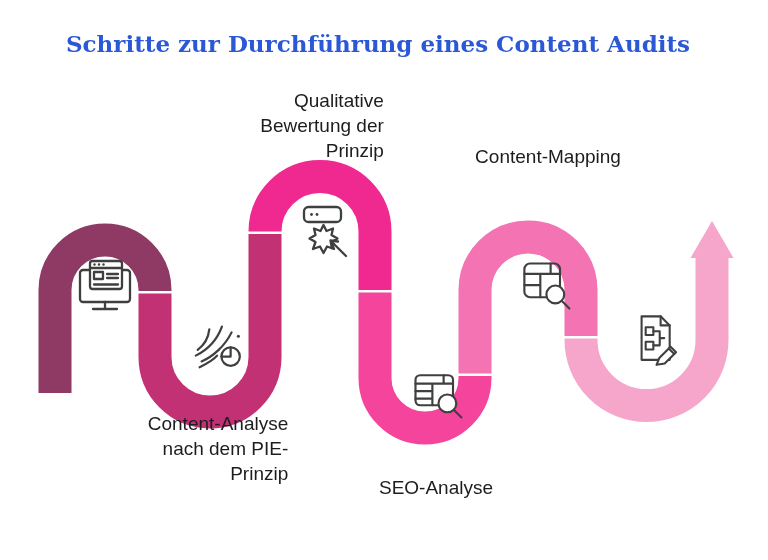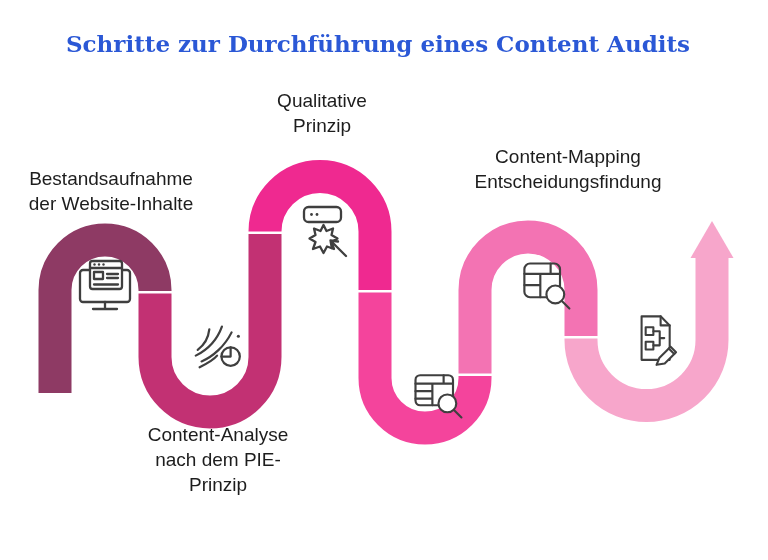--- a/index.html
+++ b/index.html
@@ -16,21 +16,21 @@
   .ribbon path{fill:none;stroke-width:33;stroke-linecap:butt;}
   .ribbon polygon{stroke:none;}
   .icon{position:absolute;}
   .icon path,.icon rect,.icon circle,.icon line,.icon polyline{
     stroke:#3f3f3f;stroke-width:2.3;fill:none;stroke-linecap:round;stroke-linejoin:round;
   }
   .icon .fillwhite{fill:#ffffff;}
   .icon .dot{fill:#3f3f3f;stroke:none;}
   .step-label{
     position:absolute;transform:translateX(-50%);
-    text-align:center;color:#1d1d1d;font-size:19px;font-weight:500;
+    text-align:right;color:#1d1d1d;font-size:19px;font-weight:500;
     line-height:25px;white-space:nowrap;
   }
 </style>
 </head>
 <body>
 
 <div class="canvas">
 
   <h1 class="title" style="color: rgb(43, 88, 214);">Schritte zur Durchführung eines Content Audits</h1>
 
@@ -91,38 +91,35 @@
   <svg class="icon" style="left:628px;top:310px;" width="58" height="58" viewBox="0 0 64 64">
     <path d="M15 7 H36 L46 17 V55 H15 Z"></path>
     <path d="M36 7 V17 H46"></path>
     <rect x="19.5" y="19" width="8.5" height="8.5"></rect>
     <rect x="19.5" y="35" width="8.5" height="8.5"></rect>
     <path d="M28 23.5 H35 V39 H28 M35 31 H40"></path>
     <path class="fillwhite" d="M31.5 60.5 L34.5 53 L47 40.5 L53 46.5 L40.5 59 Z"></path>
     <path d="M45 42.5 L51 48.5"></path>
   </svg>
 
-  <div class="step-label" style="left:111px;top:166px;">
-    <div>Bestandsaufnahme</div>
-    <div>der Website-Inhalte</div>
-  </div>
 
-  <div class="step-label" style="left:218px;top:422px;">
+  <div class="step-label" style="left:218px;top:411px;">
     <div>Content-Analyse</div>
     <div>nach dem PIE-</div>
     <div>Prinzip</div>
   </div>
 
   <div class="step-label" style="left:322px;top:88px;">
     <div>Qualitative</div>
+    <div>Bewertung der</div>
     <div>Prinzip</div>
   </div>
 
   <div class="step-label" style="left:436px;top:475px;">
+    <div>SEO-Analyse</div>
   </div>
 
-  <div class="step-label" style="left:548px;top:144px;margin-left:20px;">
+  <div class="step-label" style="left:548px;top:144px;">
     <div>Content-Mapping</div>
-    <div>Entscheidungsfindung</div>
   </div>
 
 
 </div>
 
 </body></html>

